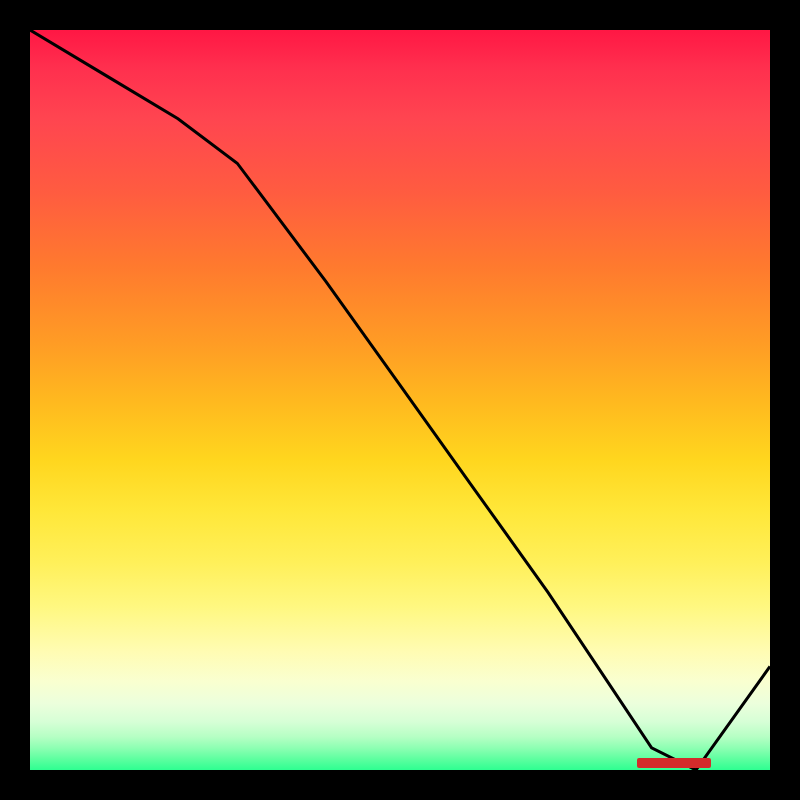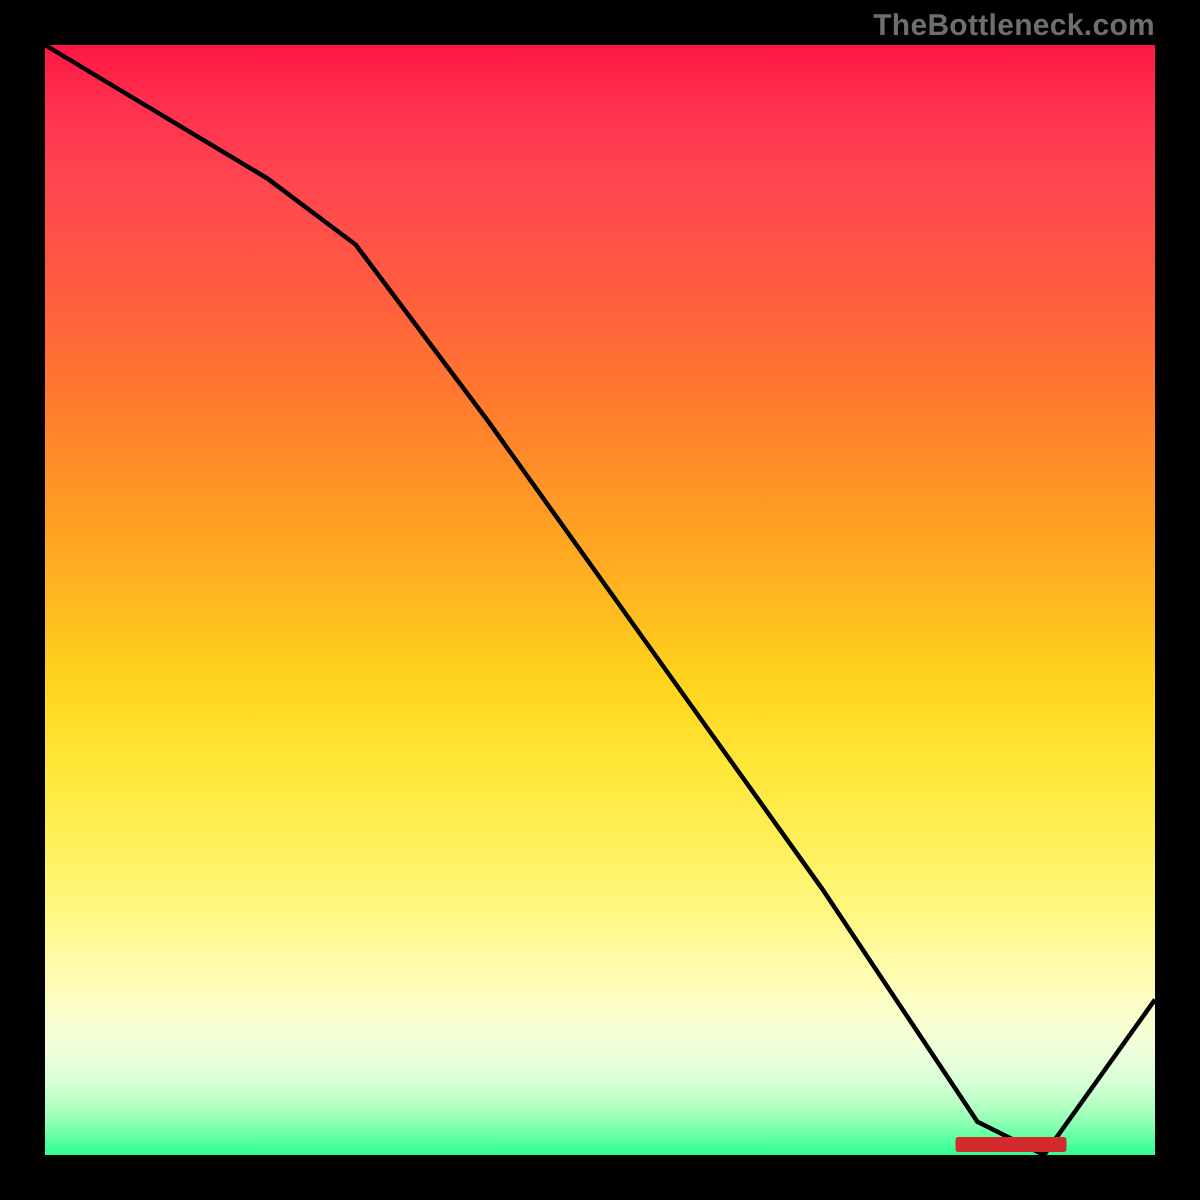--- a/index.html
+++ b/index.html
@@ -76,14 +76,13 @@
 <div class="frame">
 
   <div class="plot-area"></div>
 
   <svg class="curve-svg" viewBox="0 0 740 740" preserveAspectRatio="none">
     <path id="curve-path" d="M 0.0 0.0 L 74.0 44.4 L 148.0 88.8 L 207.2 133.2 L 296.0 251.6 L 370.0 355.2 L 444.0 458.8 L 518.0 562.4 L 577.2 651.2 L 621.6 717.8 L 666.0 740.0 L 740.0 636.4" fill="none" stroke="#000" stroke-width="3"></path>
   </svg>
 
   <div id="hl-marker" class="red-marker" style="left: 636.8px; width: 74px; top: 758px;"></div>
 
-  <div class="watermark">TheBottleneck.com</div>
 </div>
 
 </body></html>

